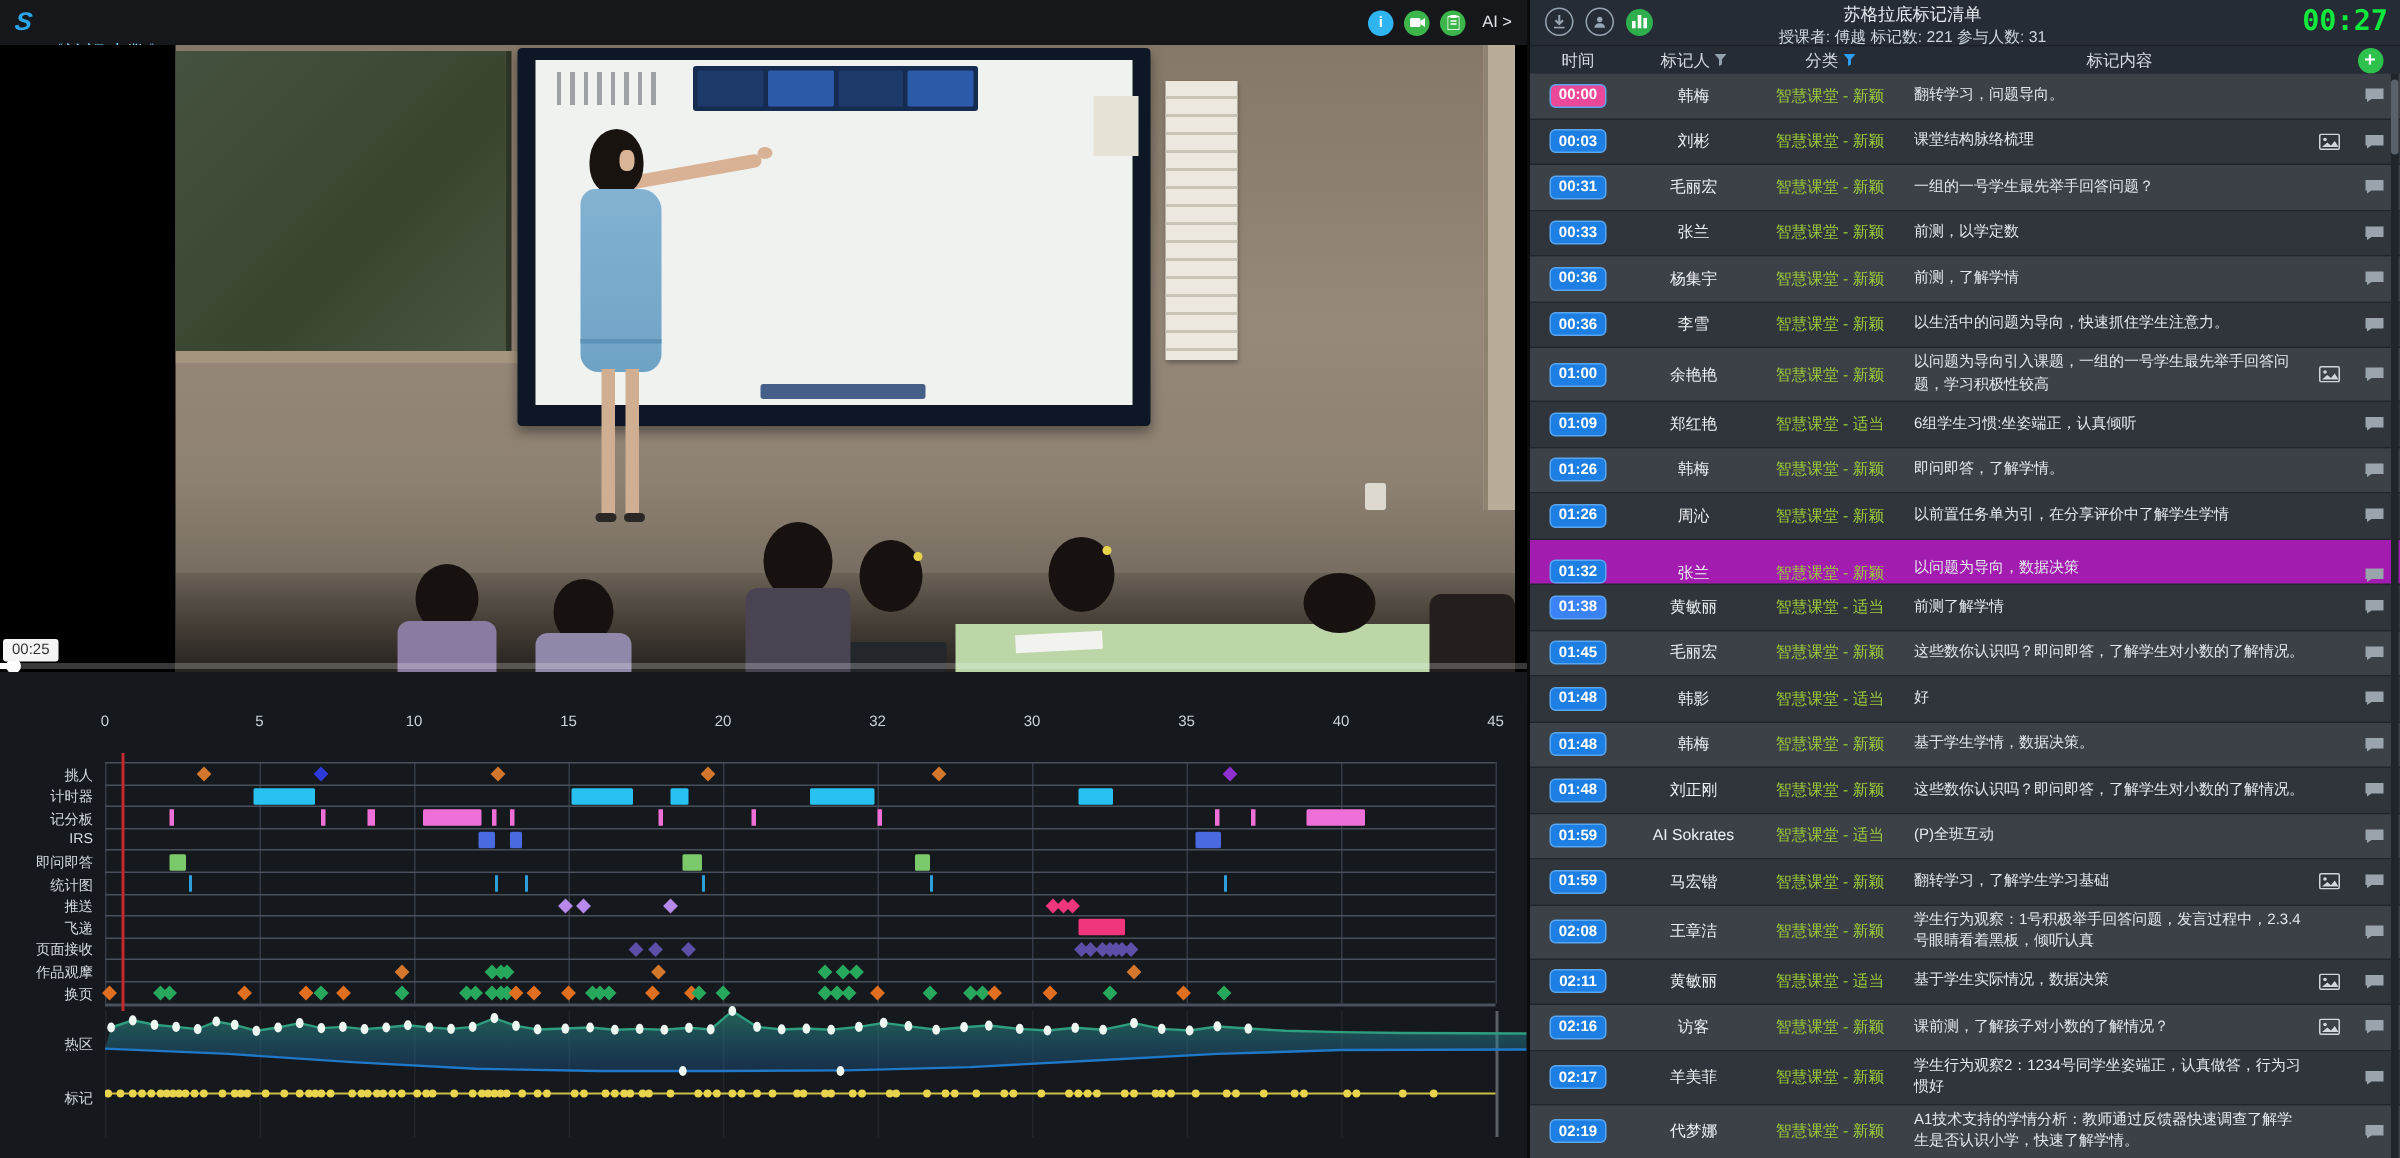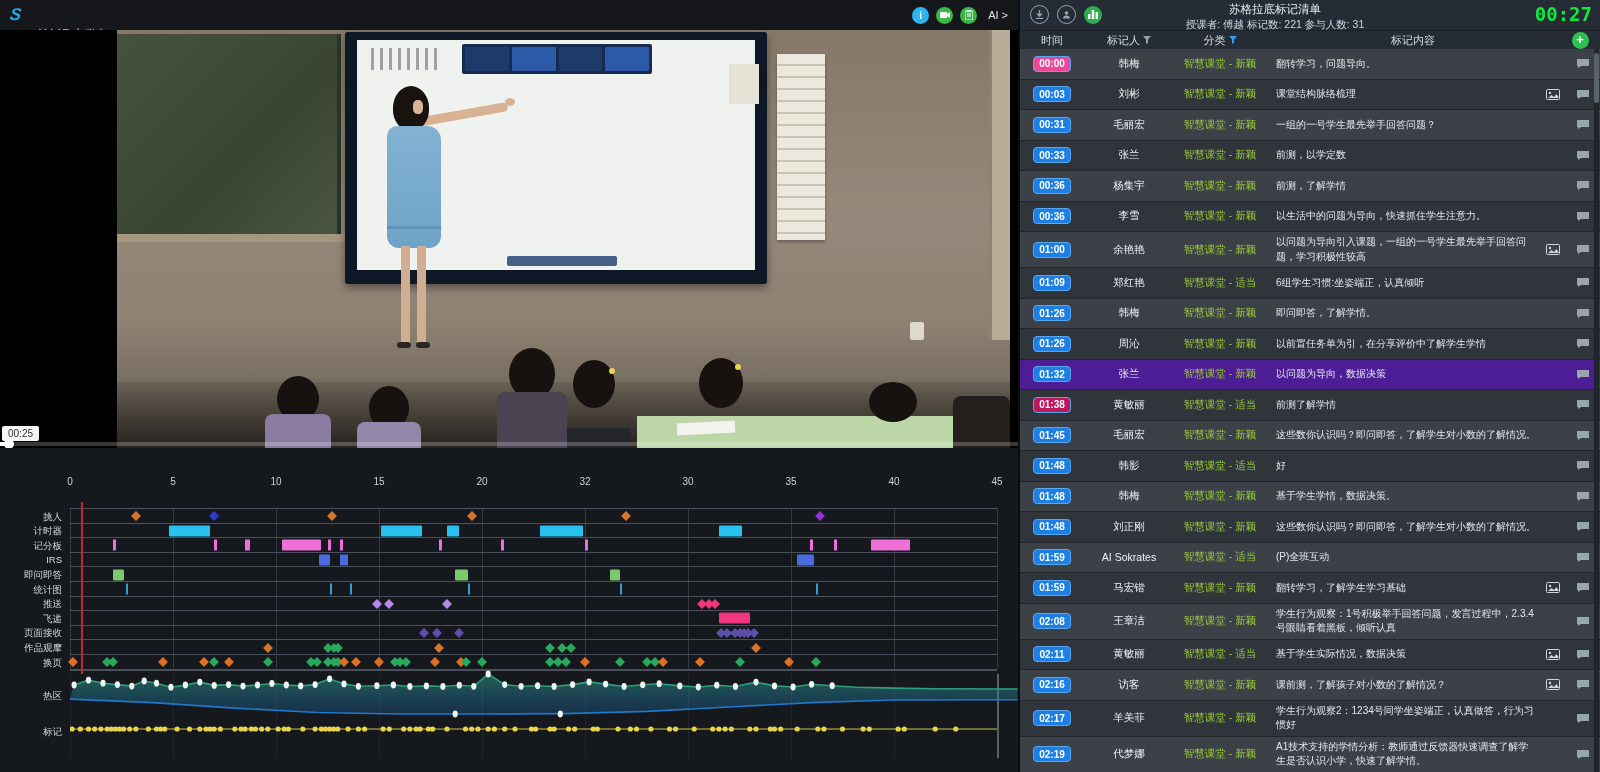--- a/index.html
+++ b/index.html
@@ -692,37 +692,37 @@
           <span style="width: 90px; flex: 0 0 auto; text-align: center; color: rgb(238, 241, 244); font-size: 10.5px;">周沁</span>
           <span style="width: 92px; flex: 0 0 auto; text-align: center; color: rgb(156, 203, 59); font-size: 10.5px;">智慧课堂 - 新颖</span>
           <span style="flex: 1 1 0%; color: rgb(228, 232, 236); font-size: 10px; line-height: 1.45; padding: 3px 4px 3px 10px;">以前置任务单为引，在分享评价中了解学生学情</span>
           <span style="width: 26px; flex: 0 0 auto; display: flex; justify-content: center;"></span>
           <span style="width: 34px; flex: 0 0 auto; display: flex; justify-content: center;">
             <svg width="14" height="11" viewBox="0 0 14 11">
               <path d="M1 1h12v7H5L2 10V8H1z" fill="#9aa4ad"></path>
             </svg>
           </span>
         </div>
-        <div style="display: flex; align-items: center; min-height: 29.5px; background: #4c1d95; border-bottom: 1px solid rgb(34, 38, 44); font-size: 10px;">
+        <div style="display: flex; align-items: flex-end; min-height: 29.5px; background: #a21caf; border-bottom: 1px solid rgb(34, 38, 44); font-size: 10px;">
           <span style="width: 64px; display: flex; justify-content: center; flex: 0 0 auto;">
             <span style="background:#1d7fe3;color:#fff;font-size:10px;font-weight:bold;padding:1.5px 5px;border-radius:4px;border:1px solid #5aa7f0;">01:32</span>
           </span>
           <span style="width: 90px; flex: 0 0 auto; text-align: center; color: rgb(238, 241, 244); font-size: 10.5px;">张兰</span>
           <span style="width: 92px; flex: 0 0 auto; text-align: center; color: rgb(156, 203, 59); font-size: 10.5px;">智慧课堂 - 新颖</span>
           <span style="flex: 1 1 0%; color: rgb(228, 232, 236); font-size: 10px; line-height: 1.45; padding: 3px 4px 3px 10px;">以问题为导向，数据决策</span>
           <span style="width: 26px; flex: 0 0 auto; display: flex; justify-content: center;"></span>
           <span style="width: 34px; flex: 0 0 auto; display: flex; justify-content: center;">
             <svg width="14" height="11" viewBox="0 0 14 11">
               <path d="M1 1h12v7H5L2 10V8H1z" fill="#9aa4ad"></path>
             </svg>
           </span>
         </div>
         <div style="display: flex; align-items: center; min-height: 29.5px; background: rgb(48, 53, 59); border-bottom: 1px solid rgb(34, 38, 44); font-size: 10px;">
           <span style="width: 64px; display: flex; justify-content: center; flex: 0 0 auto;">
-            <span style="background:#be185d;color:#fff;font-size:10px;font-weight:bold;padding:1.5px 5px;border-radius:4px;border:1px solid #5aa7f0;">01:38</span>
+            <span style="background:#3b82f6;color:#fff;font-size:10px;font-weight:bold;padding:1.5px 5px;border-radius:4px;border:1px solid #5aa7f0;">01:38</span>
           </span>
           <span style="width: 90px; flex: 0 0 auto; text-align: center; color: rgb(238, 241, 244); font-size: 10.5px;">黄敏丽</span>
           <span style="width: 92px; flex: 0 0 auto; text-align: center; color: rgb(156, 203, 59); font-size: 10.5px;">智慧课堂 - 适当</span>
           <span style="flex: 1 1 0%; color: rgb(228, 232, 236); font-size: 10px; line-height: 1.45; padding: 3px 4px 3px 10px;">前测了解学情</span>
           <span style="width: 26px; flex: 0 0 auto; display: flex; justify-content: center;"></span>
           <span style="width: 34px; flex: 0 0 auto; display: flex; justify-content: center;">
             <svg width="14" height="11" viewBox="0 0 14 11">
               <path d="M1 1h12v7H5L2 10V8H1z" fill="#9aa4ad"></path>
             </svg>
           </span>

